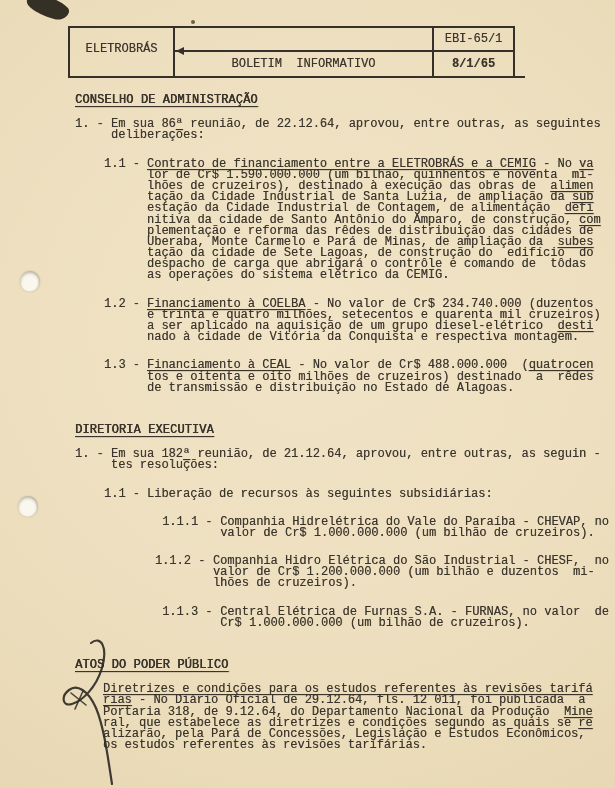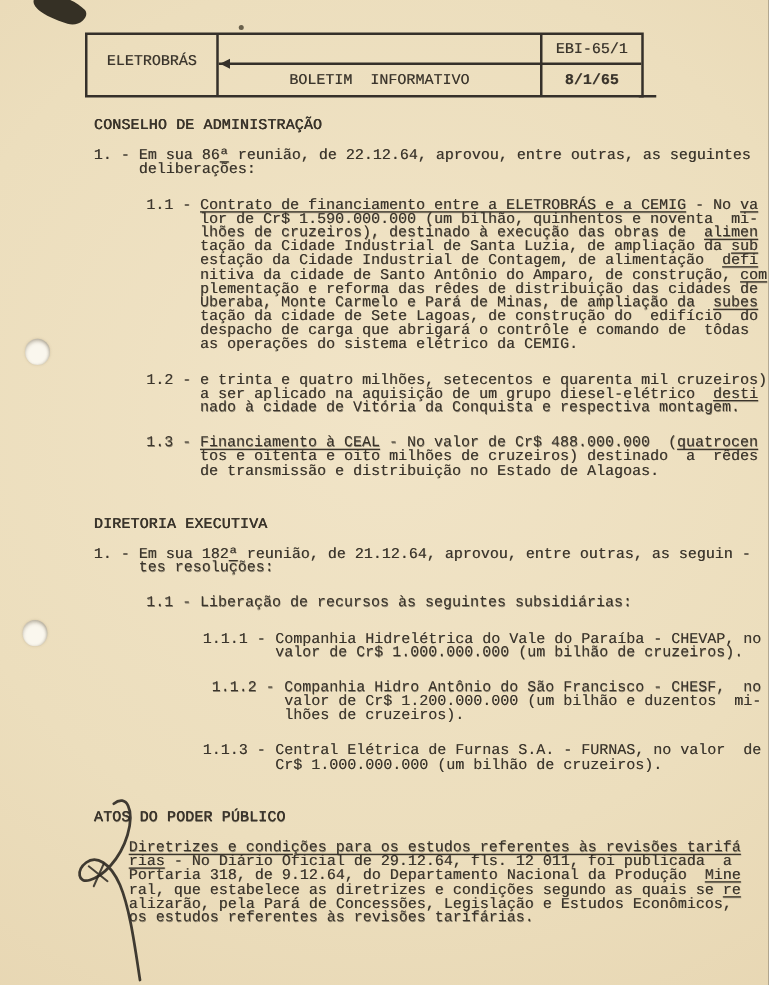--- a/index.html
+++ b/index.html
@@ -39,31 +39,31 @@
     display:flex;align-items:center;justify-content:center;font-weight:bold;}
   .arrow{ 
     position:absolute;left:1px;bottom:-5px;width:0;height:0;
     border-right:8px solid #35302a;border-top:4px solid transparent;border-bottom:4px solid transparent;
   }
 
   
   .doc-body{position:absolute;left:75px;top:78px;right:6px;font-size:12px;line-height:11.2px;}
   .sec-heading{
     margin:31px 0 0;white-space:pre;letter-spacing:.1px;
-    text-decoration-thickness:1.3px;text-underline-offset:2.5px;
+    text-decoration:underline;text-decoration-thickness:1.3px;text-underline-offset:2.5px;
     text-shadow:0.45px 0 0 #3a342b, 0.3px 0.3px 0.4px rgba(58,52,43,.55);
   }
   section:first-child .sec-heading{margin-top:17px;}
   .block{display:flex;margin-top:17px;}
   .sec-heading + .block{margin-top:13px;}
   .lbl{white-space:pre;flex:none;}
   .lines{flex:none;}
   .line{white-space:pre;height:11.2px;}
   .l1 .lbl{width:36px;}
-  .l2{margin-left:29px;} .l2 .lbl{width:43px;margin-left:13px;}
+  .l2{margin-left:29px;} .l2 .lbl{width:43px;}
   .l3{margin-left:68px;justify-content:flex-end;} .l3 .lbl{width:58px;}
   .para{margin-left:28px;}
   .u{text-decoration:underline;text-decoration-thickness:1.1px;text-underline-offset:2.2px;}
 
   
   .hole{position:absolute;width:20px;height:21px;border-radius:50%;
     background:#faf7ee;
     box-shadow:inset 0 2px 3px rgba(92,78,52,.35), inset -1px 0 2px rgba(92,78,52,.2), 0 0 2px rgba(120,100,70,.25);}
   .hole1{left:20px;top:271px;}
   .hole2{left:18px;top:496px;}
@@ -115,20 +115,21 @@
             <div class="line"><span>plementação e reforma das rêdes de distribuição das cidades de</span></div>
             <div class="line"><span>Uberaba, Monte Carmelo e Pará de Minas, de ampliação da  </span><span class="u">subes</span></div>
             <div class="line"><span>tação da cidade de Sete Lagoas, de construção do  edifício  do</span></div>
             <div class="line"><span>despacho de carga que abrigará o contrôle e comando de  tôdas</span></div>
             <div class="line"><span>as operações do sistema elétrico da CEMIG.</span></div>
           </div>
         </div>
         <div class="block l2">
           <span class="lbl">1.2 -</span>
           <div class="lines">
+            <div class="line"><span class="u">Financiamento à COELBA</span><span> - No valor de Cr$ 234.740.000 (duzentos</span></div>
             <div class="line"><span>e trinta e quatro milhões, setecentos e quarenta mil cruzeiros)</span></div>
             <div class="line"><span>a ser aplicado na aquisição de um grupo diesel-elétrico  </span><span class="u">desti</span></div>
             <div class="line"><span>nado à cidade de Vitória da Conquista e respectiva montagem.</span></div>
           </div>
         </div>
         <div class="block l2">
           <span class="lbl">1.3 -</span>
           <div class="lines">
             <div class="line"><span class="u">Financiamento à CEAL</span><span> - No valor de Cr$ 488.000.000  (</span><span class="u">quatrocen</span></div>
             <div class="line"><span>tos e oitenta e oito milhões de cruzeiros) destinado  a  rêdes</span></div>
@@ -154,21 +155,21 @@
         <div class="block l3">
           <span class="lbl">1.1.1 -</span>
           <div class="lines">
             <div class="line"><span>Companhia Hidrelétrica do Vale do Paraíba - CHEVAP, no</span></div>
             <div class="line"><span>valor de Cr$ 1.000.000.000 (um bilhão de cruzeiros).</span></div>
           </div>
         </div>
         <div class="block l3">
           <span class="lbl">1.1.2 -</span>
           <div class="lines">
-            <div class="line"><span>Companhia Hidro Antônio do São Francisco - CHESF,  no</span></div>
+            <div class="line"><span>Companhia Hidro Elétrica do São Industrial - CHESF,  no</span></div>
             <div class="line"><span>valor de Cr$ 1.200.000.000 (um bilhão e duzentos  mi-</span></div>
             <div class="line"><span>lhões de cruzeiros).</span></div>
           </div>
         </div>
         <div class="block l3">
           <span class="lbl">1.1.3 -</span>
           <div class="lines">
             <div class="line"><span>Central Elétrica de Furnas S.A. - FURNAS, no valor  de</span></div>
             <div class="line"><span>Cr$ 1.000.000.000 (um bilhão de cruzeiros).</span></div>
           </div>

